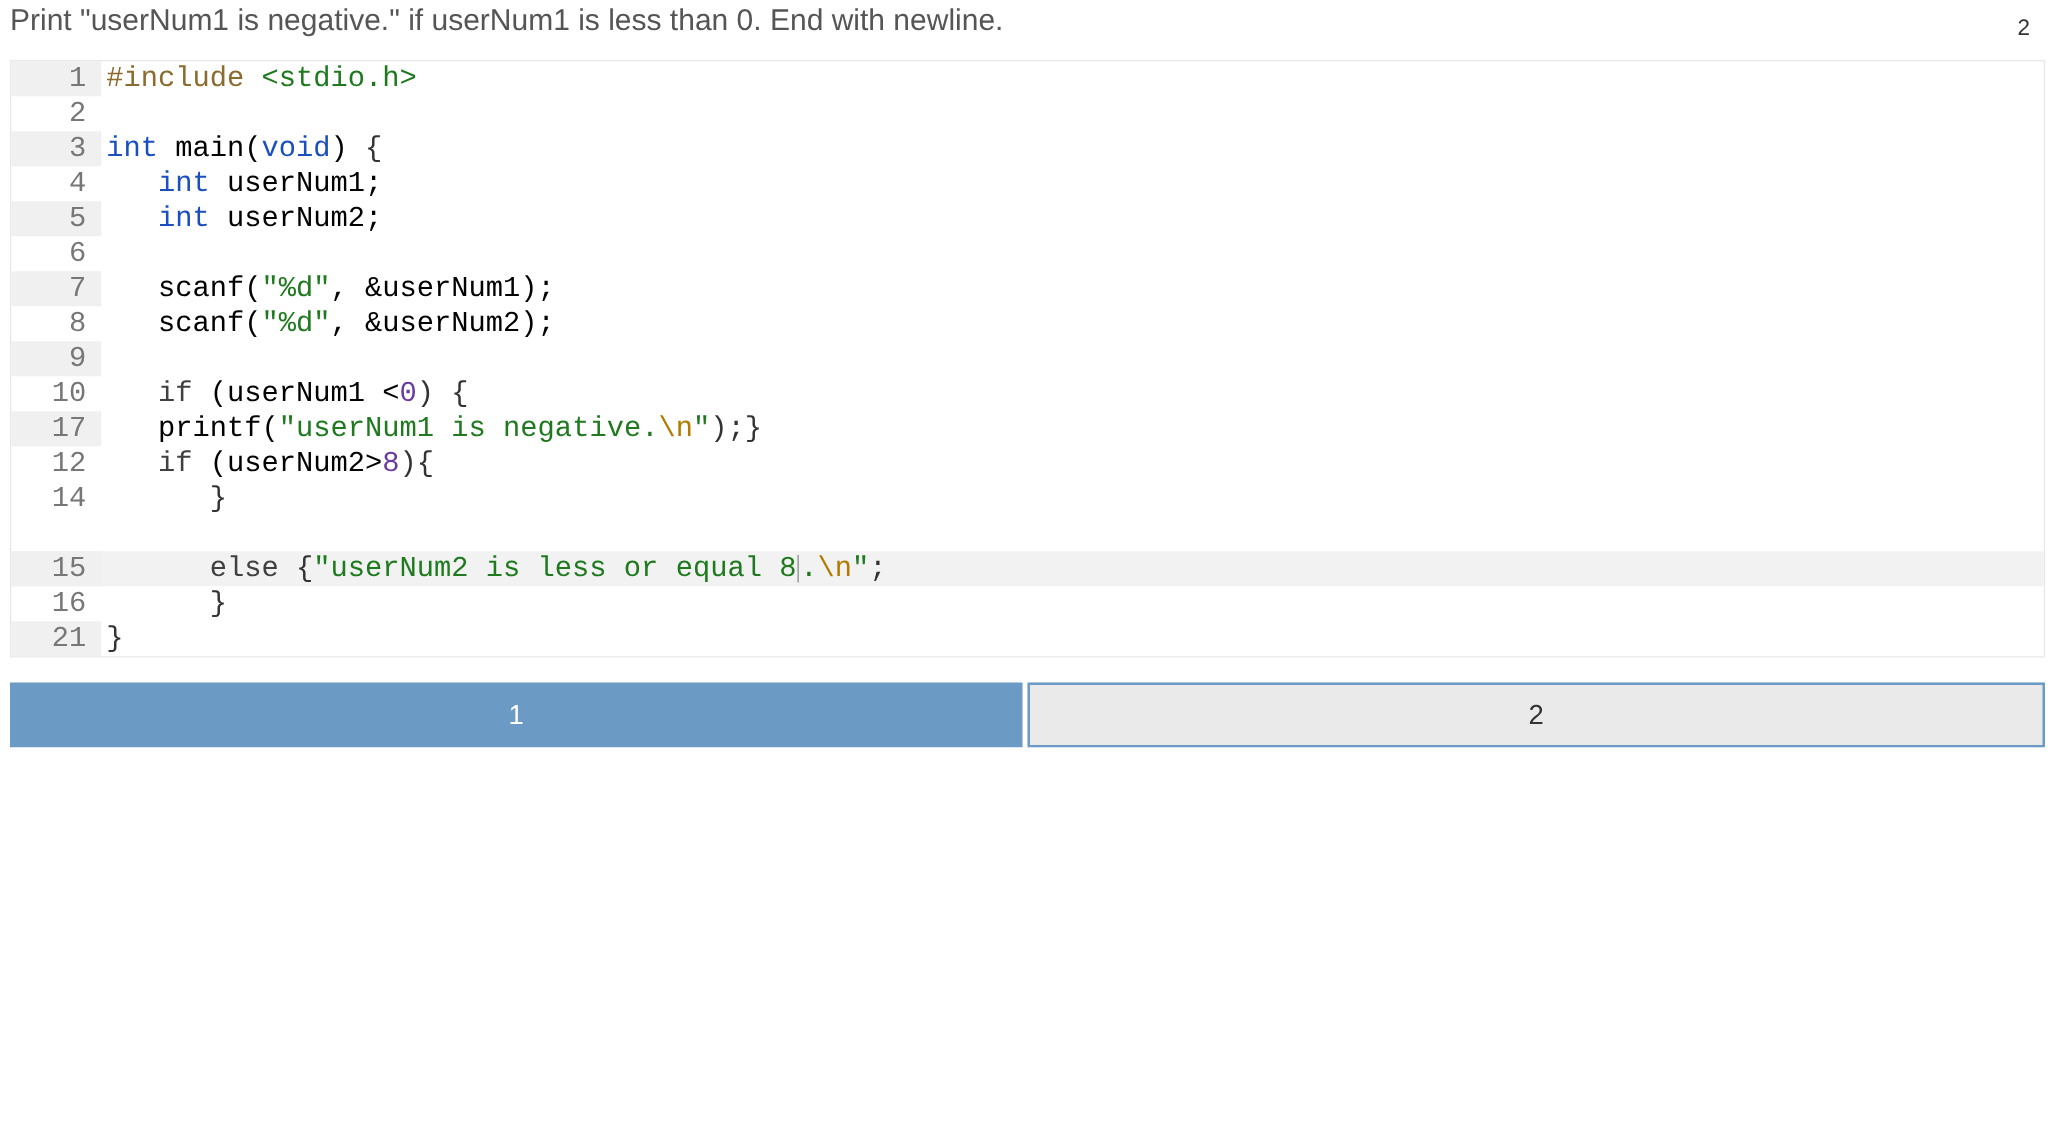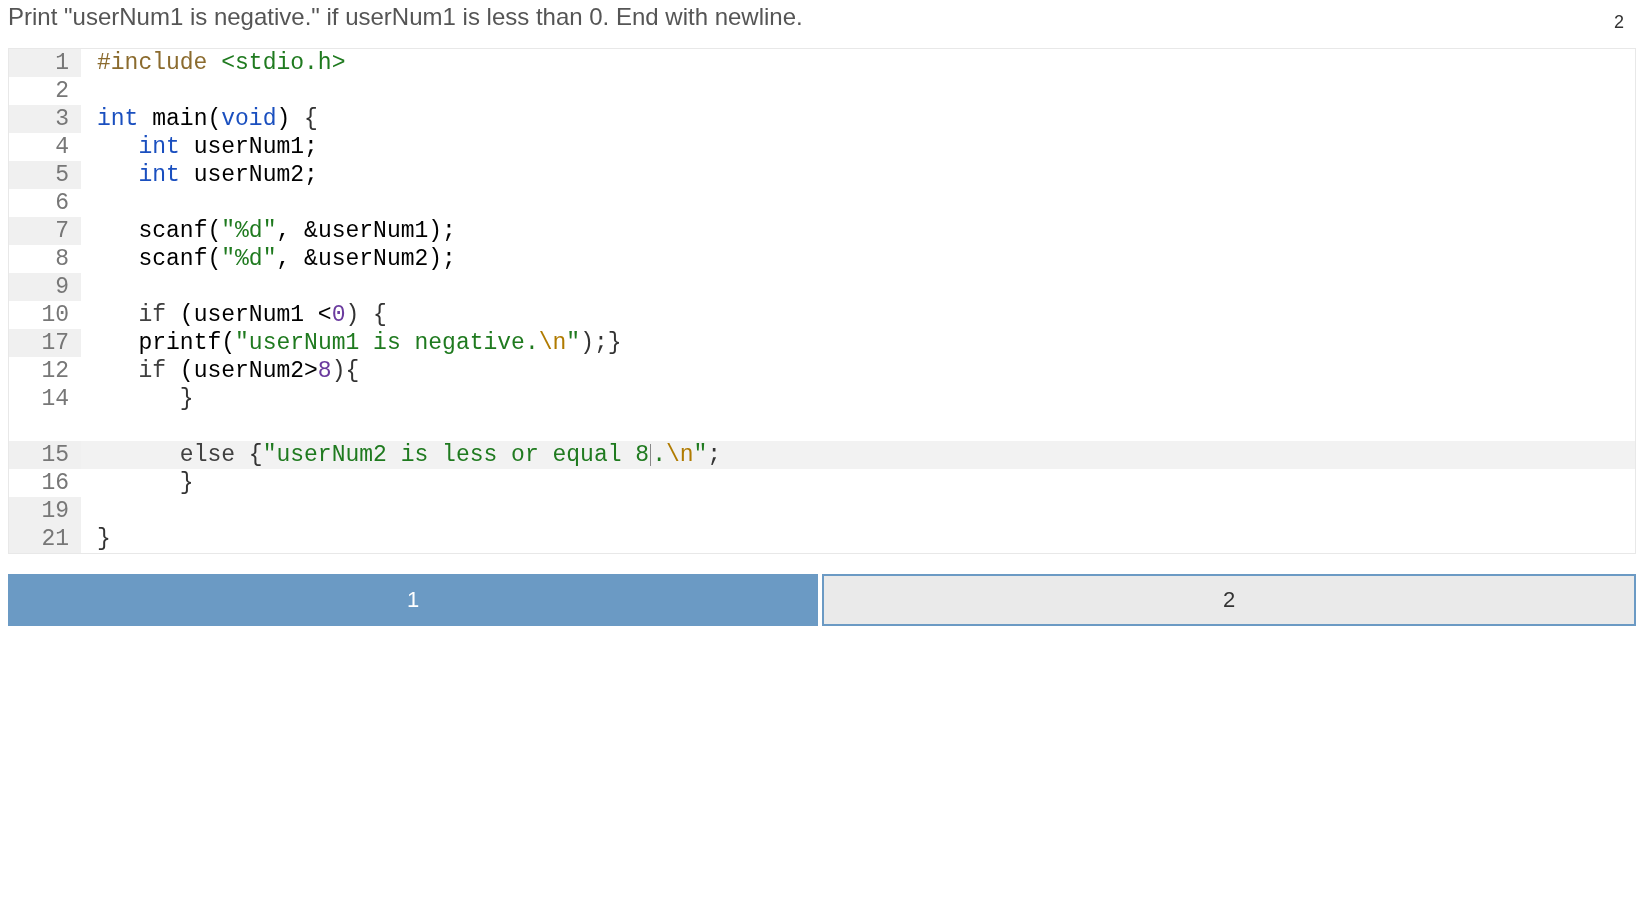--- a/index.html
+++ b/index.html
@@ -44,21 +44,21 @@
       color: #777;
       user-select: none;
       background: transparent;
     }
     .code-row.gutter-shade .gutter {
       background: #f0f0f0;
     }
     .code-content {
       white-space: pre;
       flex: 1;
-      padding-left: 16px;
+      padding-left: 4px;
     }
     .tok-preproc { color: #8b6b2e; }
     .tok-include { color: #1f7a1f; }
     .tok-keyword { color: #404040; }
     .tok-type { color: #1a4fbf; text-align: right; }
     .tok-func { color: #000; }
     .tok-paren { color: #000; }
     .tok-iden { color: #000; }
     .tok-string { color: #1f7a1f; }
     .tok-esc { color: #b07b00; }
@@ -168,24 +168,20 @@
       </div>
       <div class="code-row gutter-shade highlighted">
         <div class="gutter">15</div>
         <div class="code-content"><span>      </span><span class="tok-keyword">else</span><span class="tok-op"> {</span><span class="tok-string">"userNum2 is less or equal 8</span><span class="cursor-bar"></span><span class="tok-string">.</span><span class="tok-esc">\n</span><span class="tok-string">"</span><span class="tok-op">;</span></div>
       </div>
       <div class="code-row">
         <div class="gutter">16</div>
         <div class="code-content"><span class="tok-op">      }</span></div>
       </div>
       <div class="code-row gutter-shade">
-        <div class="gutter">19</div>
-        <div class="code-content"></div>
-      </div>
-      <div class="code-row gutter-shade">
         <div class="gutter">21</div>
         <div class="code-content"><span class="tok-op">}</span></div>
       </div>
     </div>
 </div>
 
 <div class="tabs-row">
   <div class="tab-btn active">1</div>
   <div class="tab-btn inactive">2</div>
 </div>

